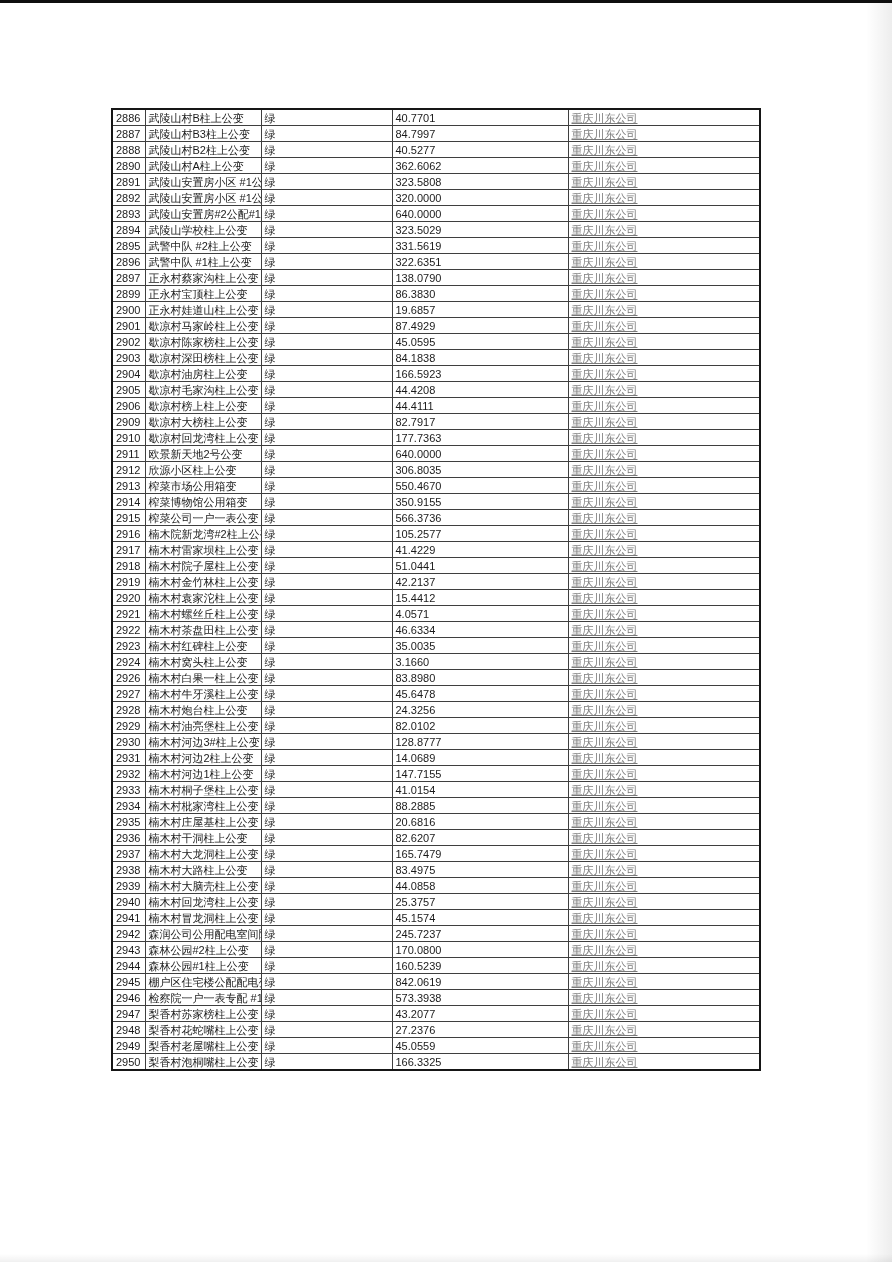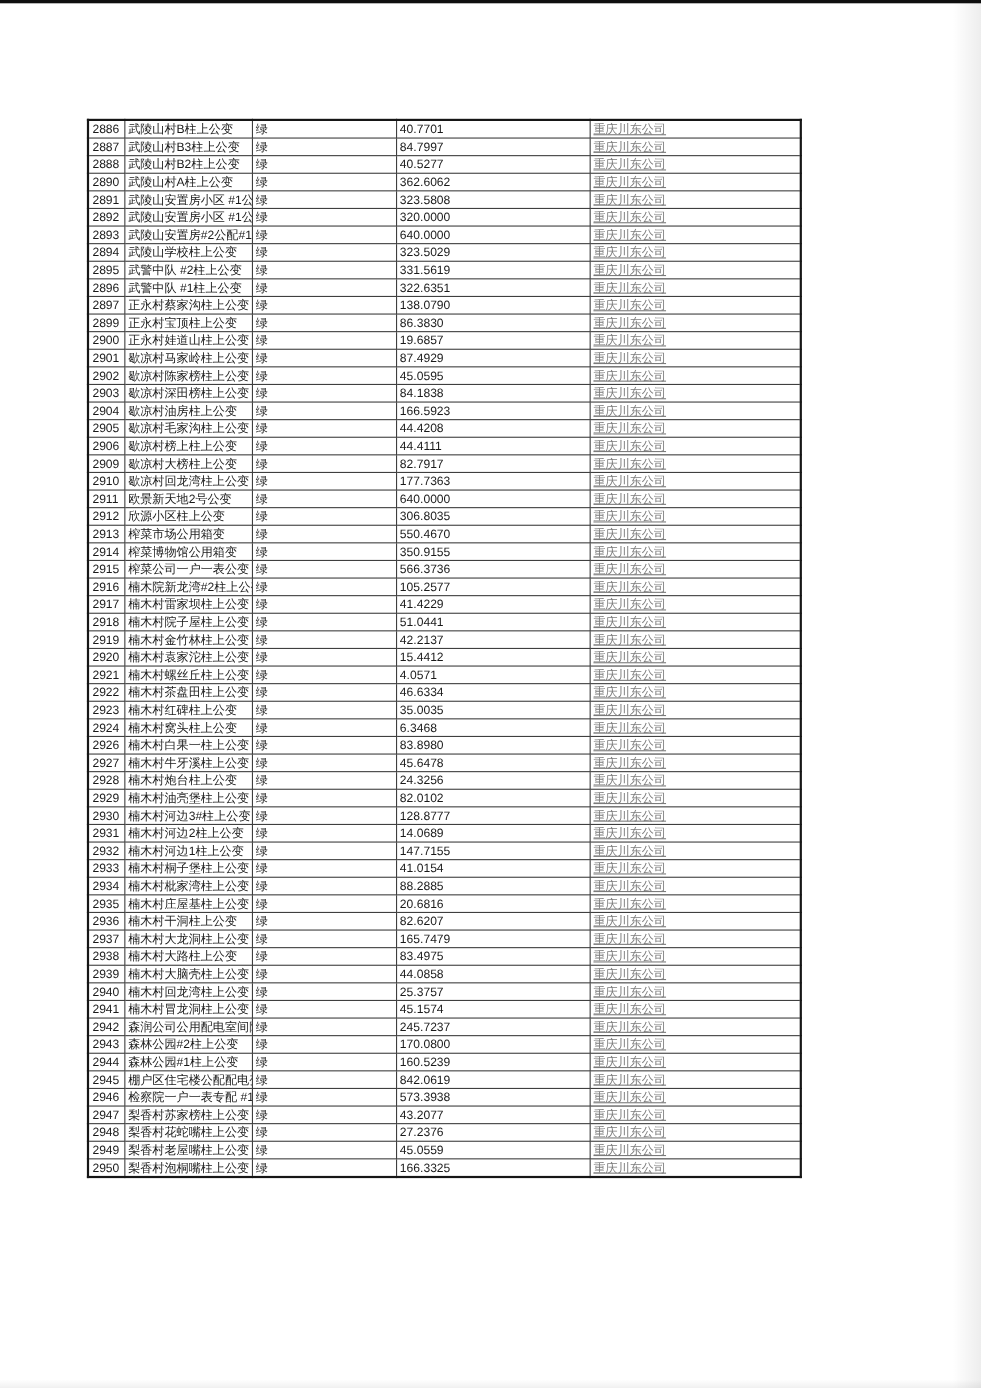--- a/index.html
+++ b/index.html
@@ -43,20 +43,21 @@
   .table-wrap {
     position: absolute;
     left: 79px;
     top: 108px;
   }
   table.data-table {
     border-collapse: collapse;
     table-layout: fixed;
     width: 648px;
     border: 2px solid #161616;
+    margin-left: 32px;
   }
   table.data-table td {
     height: 15px;
     padding: 0 0 0 3px;
     border: 1px solid #3f3f3f;
     font-size: 11px;
     line-height: 14px;
     color: #1a1a1a;
     white-space: nowrap;
     overflow: hidden;
@@ -323,21 +324,21 @@
             <td class="col-id">2923</td>
             <td class="col-name">楠木村红碑柱上公变</td>
             <td class="col-status">绿</td>
             <td class="col-value">35.0035</td>
             <td class="col-company"><span class="company-text">重庆川东公司</span></td>
           </tr>
           <tr>
             <td class="col-id">2924</td>
             <td class="col-name">楠木村窝头柱上公变</td>
             <td class="col-status">绿</td>
-            <td class="col-value">6.3468</td>
+            <td class="col-value">3.1660</td>
             <td class="col-company"><span class="company-text">重庆川东公司</span></td>
           </tr>
           <tr>
             <td class="col-id">2926</td>
             <td class="col-name">楠木村白果一柱上公变</td>
             <td class="col-status">绿</td>
             <td class="col-value">83.8980</td>
             <td class="col-company"><span class="company-text">重庆川东公司</span></td>
           </tr>
           <tr>

